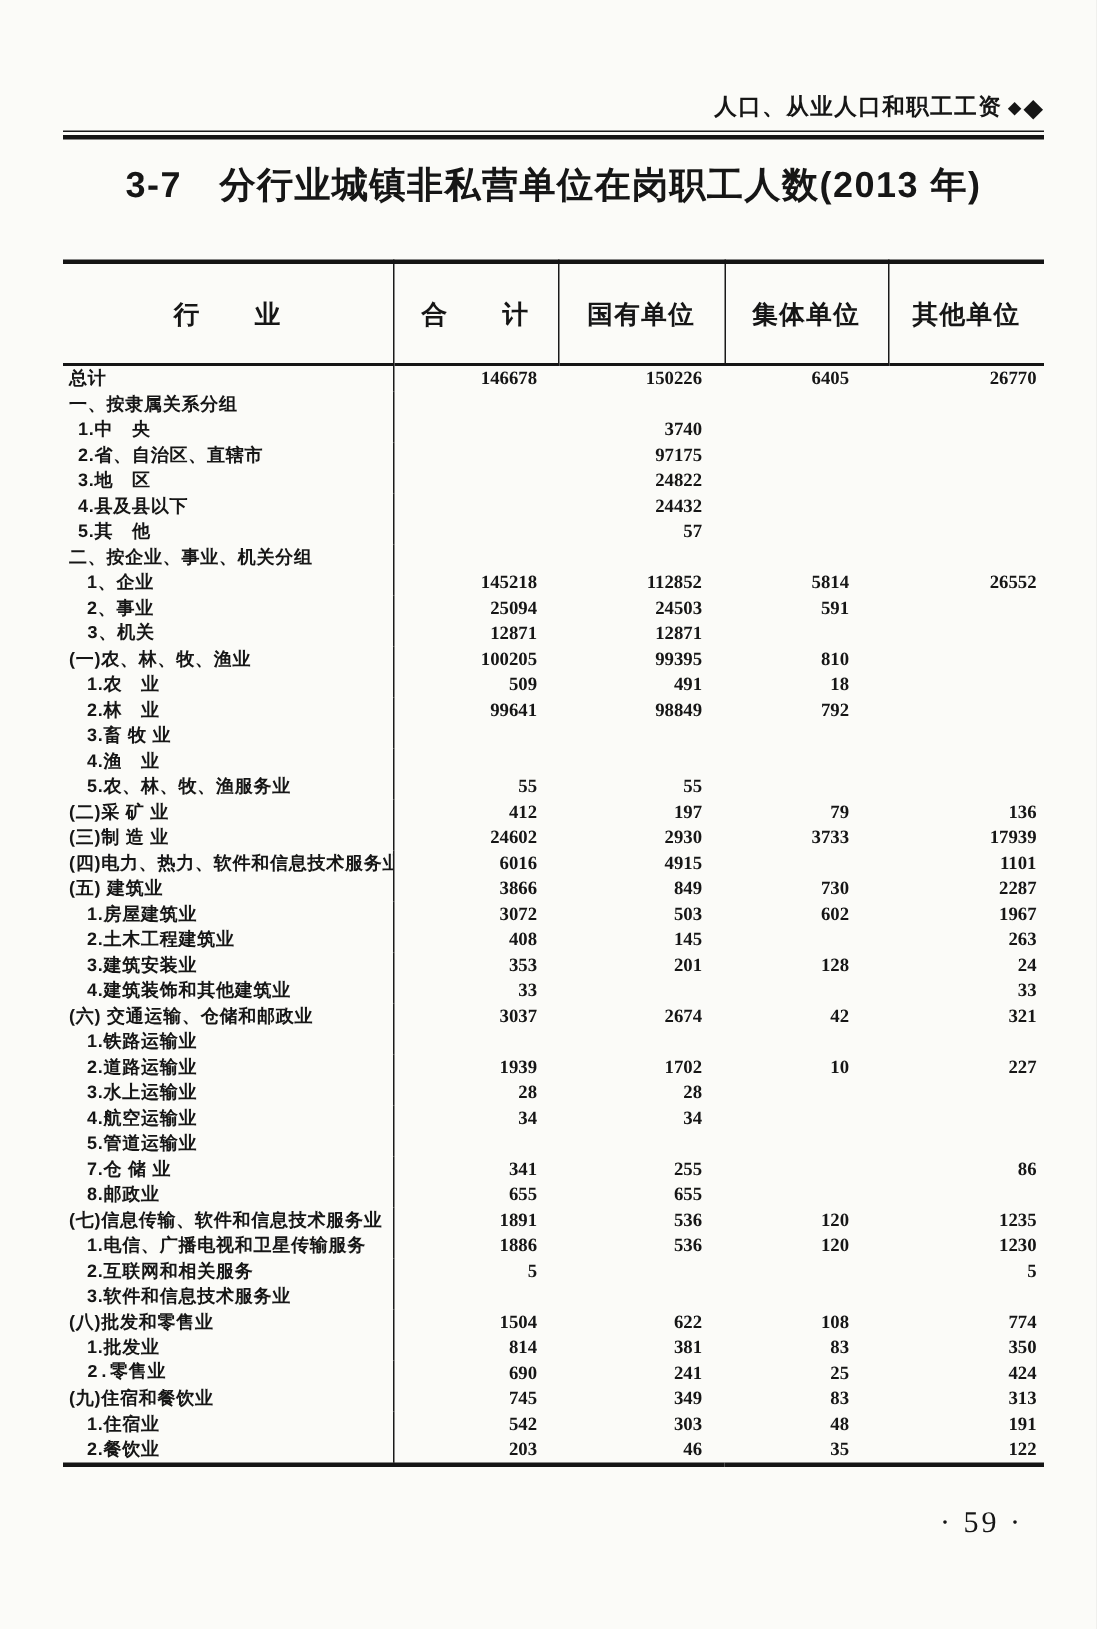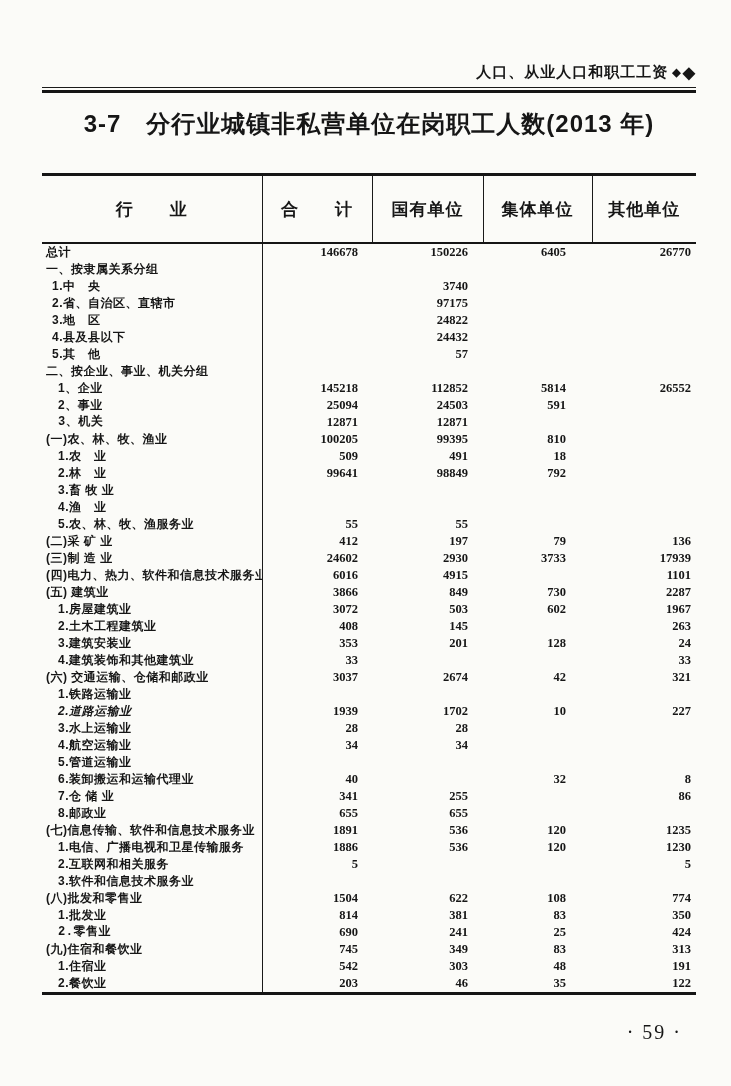--- a/index.html
+++ b/index.html
@@ -334,21 +334,21 @@
 
   <tr>
     <td class="label" style="padding-left: 16px;">1.铁路运输业</td>
     <td class="num"></td>
     <td class="num"></td>
     <td class="num"></td>
     <td class="num"></td>
   </tr>
 
   <tr>
-    <td class="label" style="padding-left: 16px; font-style: italic;">2.道路运输业</td>
+    <td class="label" style="padding-left: 16px;">2.道路运输业</td>
     <td class="num">1939</td>
     <td class="num">1702</td>
     <td class="num">10</td>
     <td class="num">227</td>
   </tr>
 
   <tr>
     <td class="label" style="padding-left: 16px;">3.水上运输业</td>
     <td class="num">28</td>
     <td class="num">28</td>
@@ -365,27 +365,20 @@
   </tr>
 
   <tr>
     <td class="label" style="padding-left: 16px;">5.管道运输业</td>
     <td class="num"></td>
     <td class="num"></td>
     <td class="num"></td>
     <td class="num"></td>
   </tr>
 
-  <tr>
-    <td class="label" style="padding-left: 16px;">6.装卸搬运和运输代理业</td>
-    <td class="num">40</td>
-    <td class="num"></td>
-    <td class="num">32</td>
-    <td class="num">8</td>
-  </tr>
 
   <tr>
     <td class="label" style="padding-left: 16px;">7.仓 储 业</td>
     <td class="num">341</td>
     <td class="num">255</td>
     <td class="num"></td>
     <td class="num">86</td>
   </tr>
 
   <tr>

